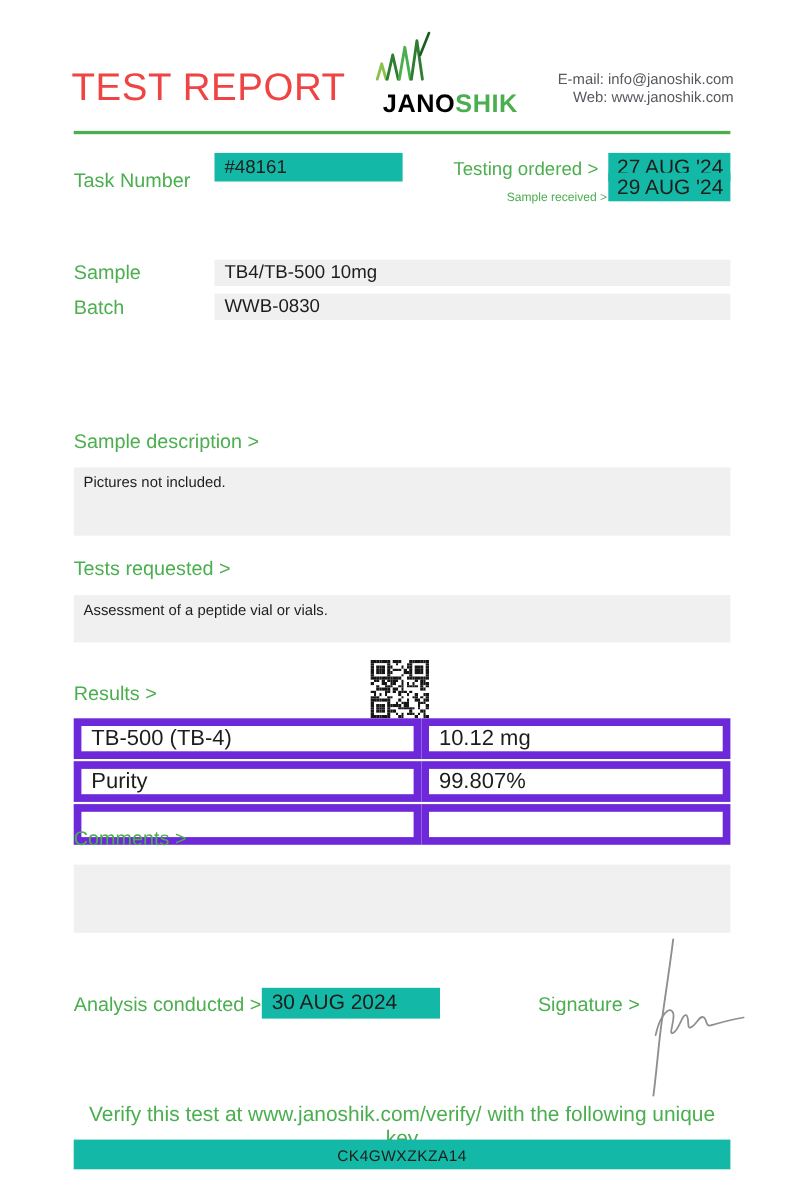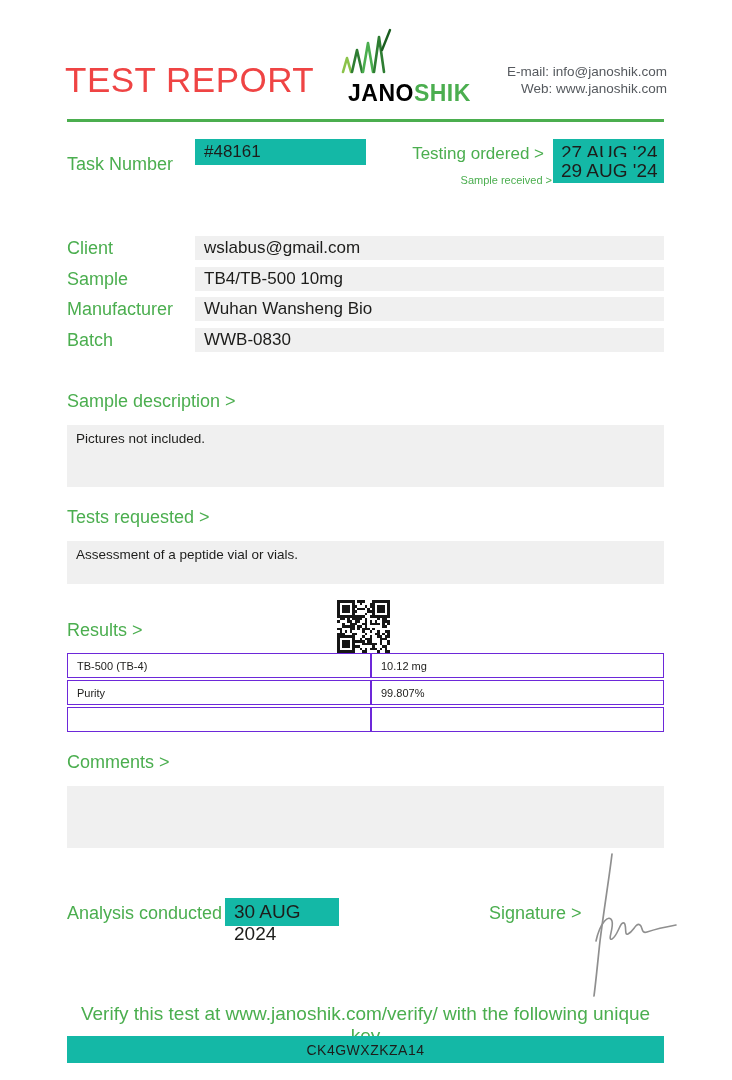--- a/index.html
+++ b/index.html
@@ -50,26 +50,26 @@
   .comments-box{top:786px;height:62px;}
 
   
   .qr{left:337px;top:600px;width:53px;height:53px;background:#fff;display:grid;
       grid-template-columns:repeat(21,1fr);grid-template-rows:repeat(21,1fr);}
   .qm{background:#fff;}
   .qm.on{background:#161616;}
 
   
   .rtable{left:67px;top:651px;width:597px;border-collapse:separate;border-spacing:0 2px;}
-  .rtable td{border:1px solid #6d28d9;background:#fff;height:23px;font-size:11px;padding:0 0 0 9px;}
+  .rtable td{border:7px solid #6d28d9;background:#fff;height:23px;font-size:20px;padding:0 0 0 9px;}
   .rtable .c1{width:293px;}
 
   
   .analysis-label{left:67px;top:903px;}
-  .analysis-box{left:225px;top:898px;width:114px;height:28px;padding:3px 0 0 9px;box-sizing:border-box;}
+  .analysis-box{left:238px;top:898px;width:162px;height:28px;padding:3px 0 0 9px;box-sizing:border-box;}
   .signature-label{left:489px;top:903px;}
   .signature{left:583px;top:851px;}
 
   .verify{left:67px;top:1003px;width:597px;text-align:center;font-size:19px;color:#4bae4f;}
   .key-box{left:67px;top:1036px;width:597px;height:27px;text-align:center;padding-top:6px;
            box-sizing:border-box;font-size:14px;letter-spacing:0.5px;color:#1d1d1b;}
 </style>
 </head>
 <body>
 
@@ -103,30 +103,22 @@
   <div class="abs gbox val task-box">#48161</div>
 
   <div class="abs glabel ordered-label">Testing ordered  &gt;</div>
   <div class="abs gbox bigval ordered-box">27 AUG '24</div>
 
   <div class="abs glabel received-label">Sample received &gt;</div>
   <div class="abs gbox bigval received-box">29 AUG '24</div>
 
   <div class="abs details">
     <div class="drow">
-      <div class="dlabel">Client</div>
-      <div class="dval">wslabus@gmail.com</div>
-    </div>
-    <div class="drow">
       <div class="dlabel">Sample</div>
       <div class="dval">TB4/TB-500 10mg</div>
-    </div>
-    <div class="drow">
-      <div class="dlabel">Manufacturer</div>
-      <div class="dval">Wuhan Wansheng Bio</div>
     </div>
     <div class="drow">
       <div class="dlabel">Batch</div>
       <div class="dval">WWB-0830</div>
     </div>
   </div>
 
   <div class="abs sec-head desc-head">Sample description &gt;</div>
   <div class="abs sec-box desc-box">Pictures not included.</div>
 

